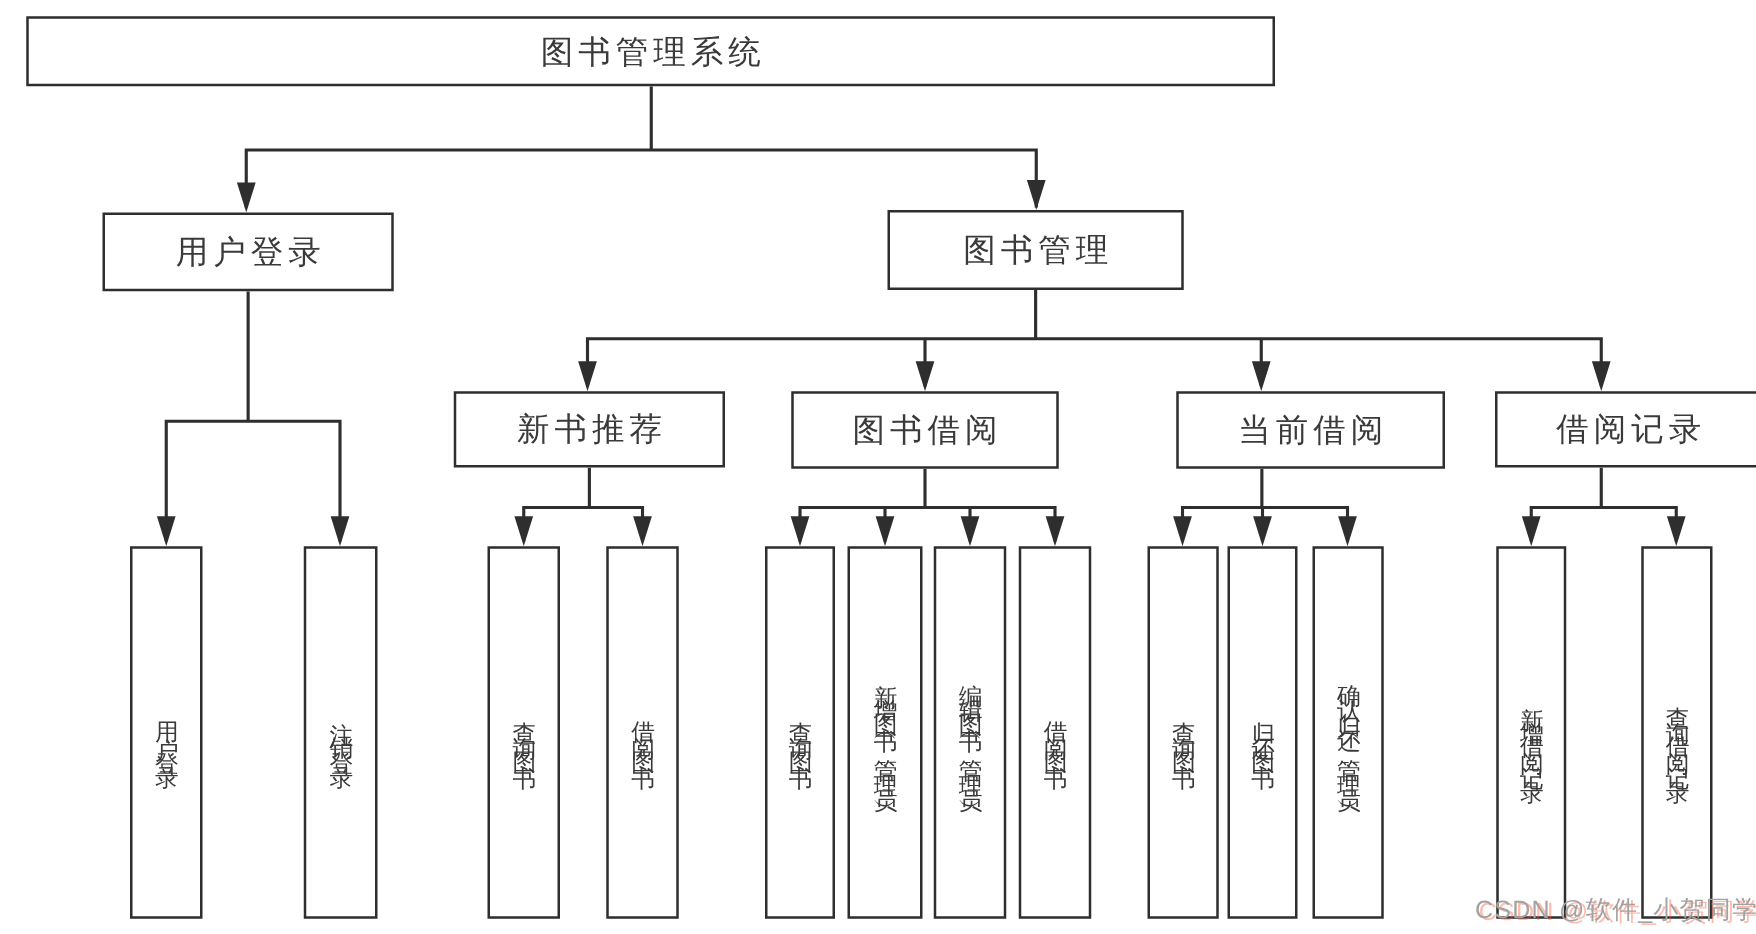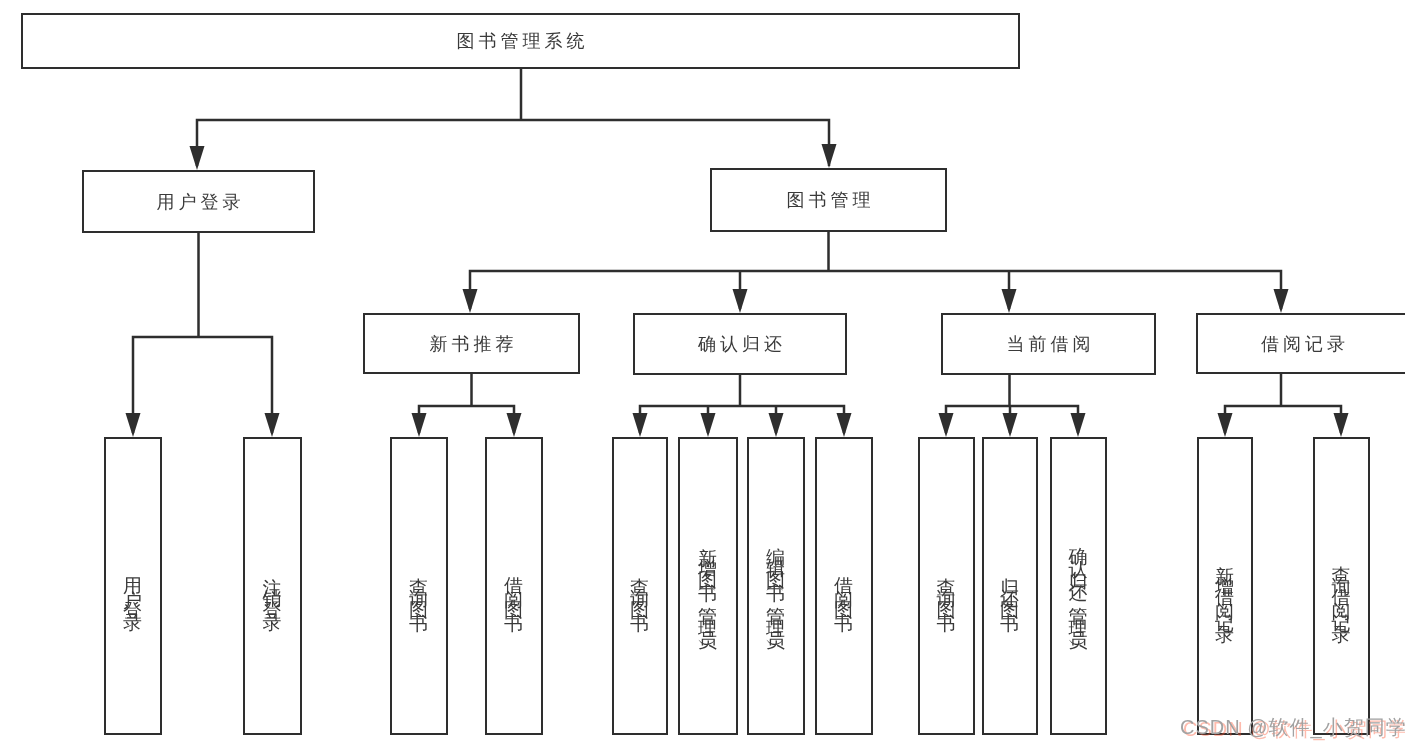--- a/index.html
+++ b/index.html
@@ -15,21 +15,21 @@
   .box {
     position:absolute;
     background:#ffffff;
     border:2.5px solid #2e2e2e;
     box-sizing:border-box;
     display:flex;
     align-items:center;
     justify-content:center;
     color:#3a3a3a;
   }
-  .h-label { font-size:18px; letter-spacing:4px; text-indent:4px; white-space:nowrap; }
+  .h-label { font-size:26px; letter-spacing:4px; text-indent:4px; white-space:nowrap; }
   .leaf .v-text {
     writing-mode:vertical-rl;
     font-size:19px;
     letter-spacing:12px;
     line-height:1;
     color:#3a3a3a;
   }
   .watermark {
     position:absolute;
     left:1180px; top:714px;
@@ -99,21 +99,21 @@
     <span class="h-label">用户登录</span>
   </div>
   <div class="box" style="left:710px; top:168px; width:237px; height:64px;">
     <span class="h-label">图书管理</span>
   </div>
 
   <div class="box" style="left:363px; top:313px; width:217px; height:61px;">
     <span class="h-label">新书推荐</span>
   </div>
   <div class="box" style="left:633px; top:313px; width:214px; height:62px;">
-    <span class="h-label">确认归还</span>
+    <span class="h-label">图书借阅</span>
   </div>
   <div class="box" style="left:902px; top:313px; width:215px; height:62px;margin-left:39px;">
     <span class="h-label">当前借阅</span>
   </div>
   <div class="box" style="left:1172px; top:313px; width:214px; height:61px;margin-left:24px;">
     <span class="h-label">借阅记录</span>
   </div>
 
   <div class="box leaf" style="left:104px; top:437px; width:58px; height:298px;">
     <span class="v-text">用户登录</span>

